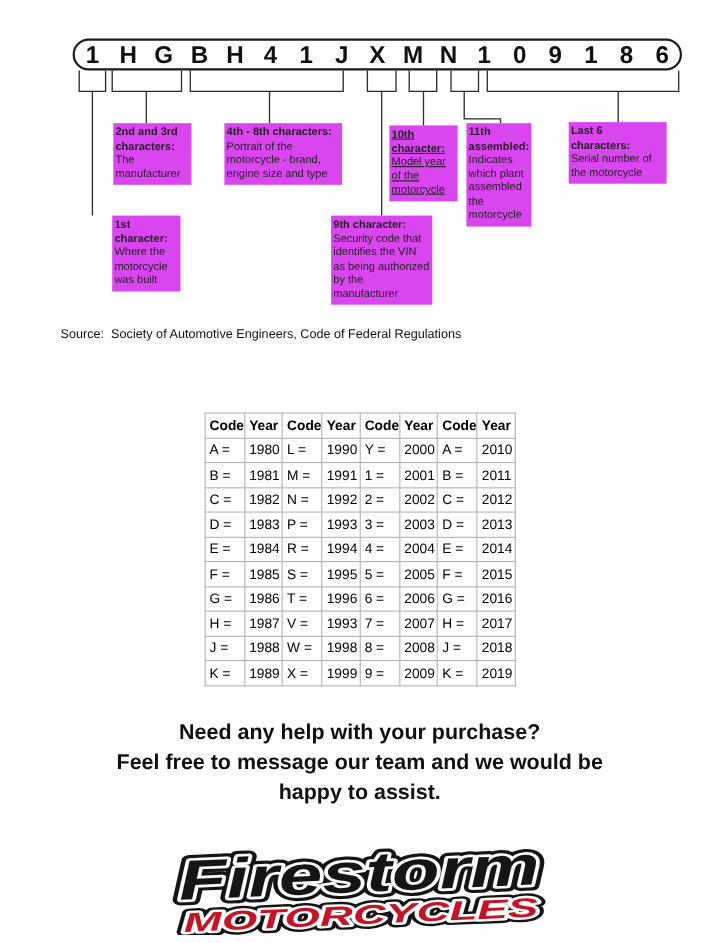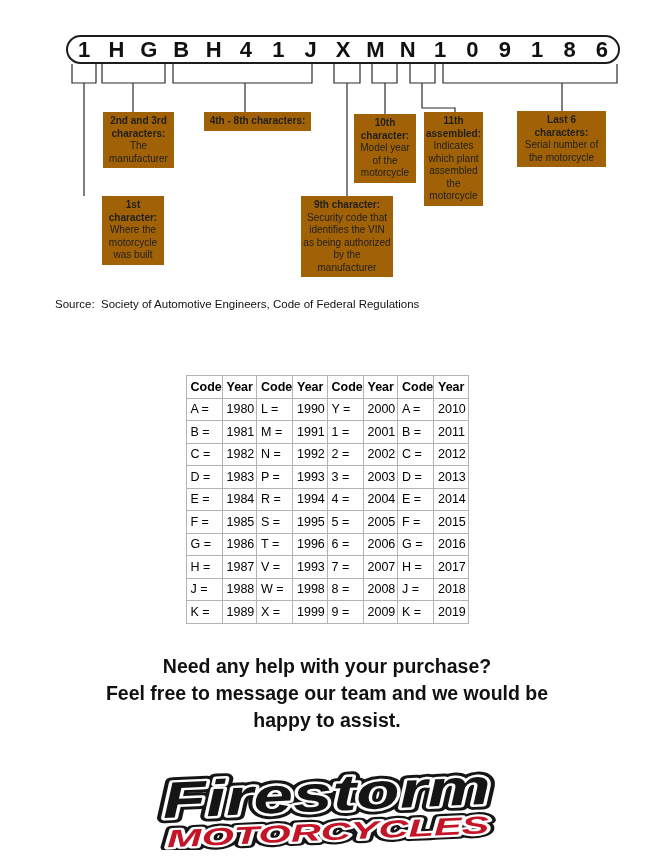--- a/index.html
+++ b/index.html
@@ -19,28 +19,28 @@
     position:absolute;left:66px;top:35px;width:554px;height:29px;
     box-sizing:border-box;border:2px solid #1c1c1c;border-radius:15px;
     display:flex;align-items:center;background:#fff;
   }
   .vin-char{
     flex:1;text-align:center;
     font-weight:bold;font-size:22px;line-height:25px;color:#111;
   }
   .callout{
     position:absolute;box-sizing:border-box;
-    background:#a16207;color:#1f1f1f;
-    font-size:10px;line-height:12.5px;text-align:center;
+    background:#d946ef;color:#1f1f1f;
+    font-size:10px;line-height:12.5px;
     padding:3px 2px;
   }
   .co-title{font-weight:bold;}
   .co-c2-3{left:103px;top:112px;width:71px;}
   .co-c4-8{left:204px;top:112px;width:107px;}
-  .co-c10{left:354px;top:114px;width:62px;}
+  .co-c10{left:354px;top:114px;width:62px;text-decoration:underline;}
   .co-c11{left:424px;top:112px;width:59px;}
   .co-last6{left:517px;top:111px;width:89px;}
   .co-c1{left:54px;top:196px;width:62px;margin-left:48px;}
   .co-c9{left:301px;top:196px;width:92px;}
   .source-note{
     position:absolute;left:55px;top:298px;
     font-size:11.5px;color:#111;white-space:pre;
   }
   
   .year-table{
@@ -101,20 +101,21 @@
         <span class="vin-char">6</span>
       </div>
 
     <div class="callout co-c2-3">
       <div class="co-title">2nd and 3rd characters:</div>
       <div class="co-desc">The manufacturer</div>
     </div>
 
     <div class="callout co-c4-8">
       <div class="co-title">4th - 8th characters:</div>
+      <div class="co-desc">Portrait of the motorcycle - brand, engine size and type</div>
     </div>
 
     <div class="callout co-c10">
       <div class="co-title">10th character:</div>
       <div class="co-desc">Model year of the motorcycle</div>
     </div>
 
     <div class="callout co-c11">
       <div class="co-title">11th assembled:</div>
       <div class="co-desc">Indicates which plant assembled the motorcycle</div>

